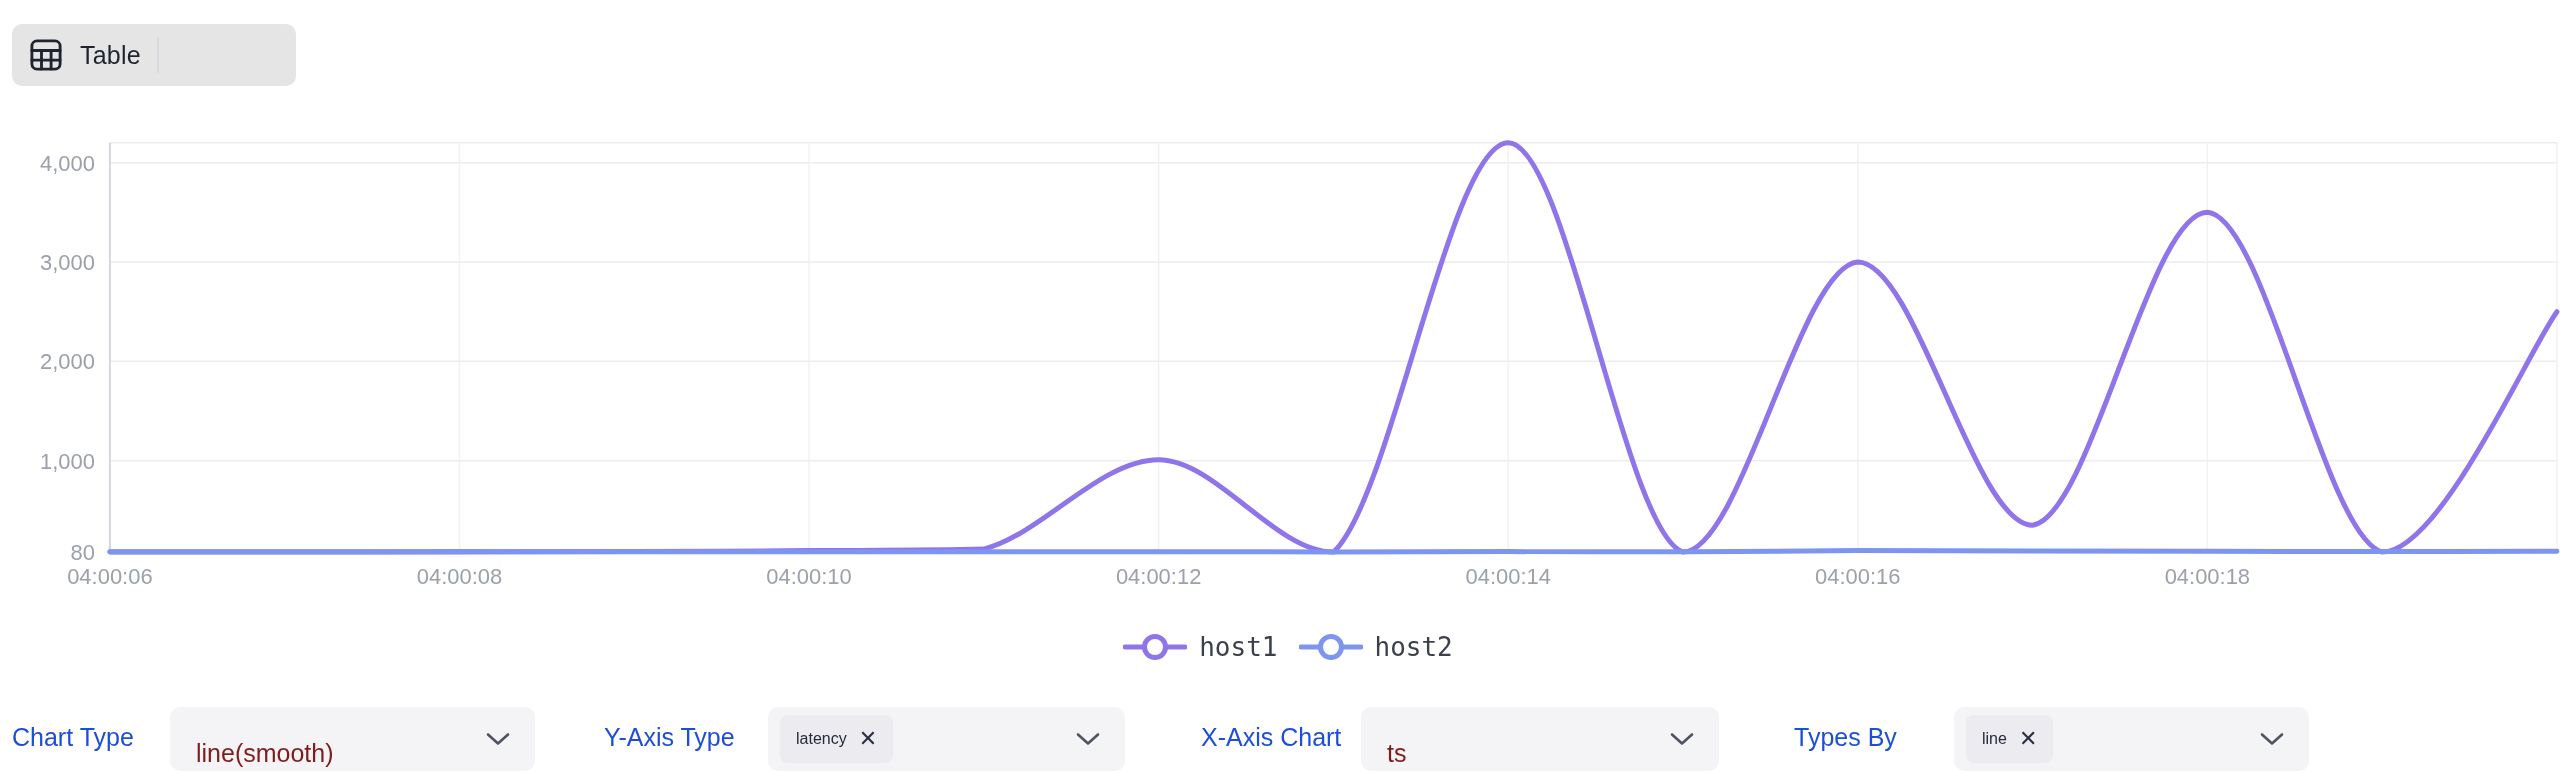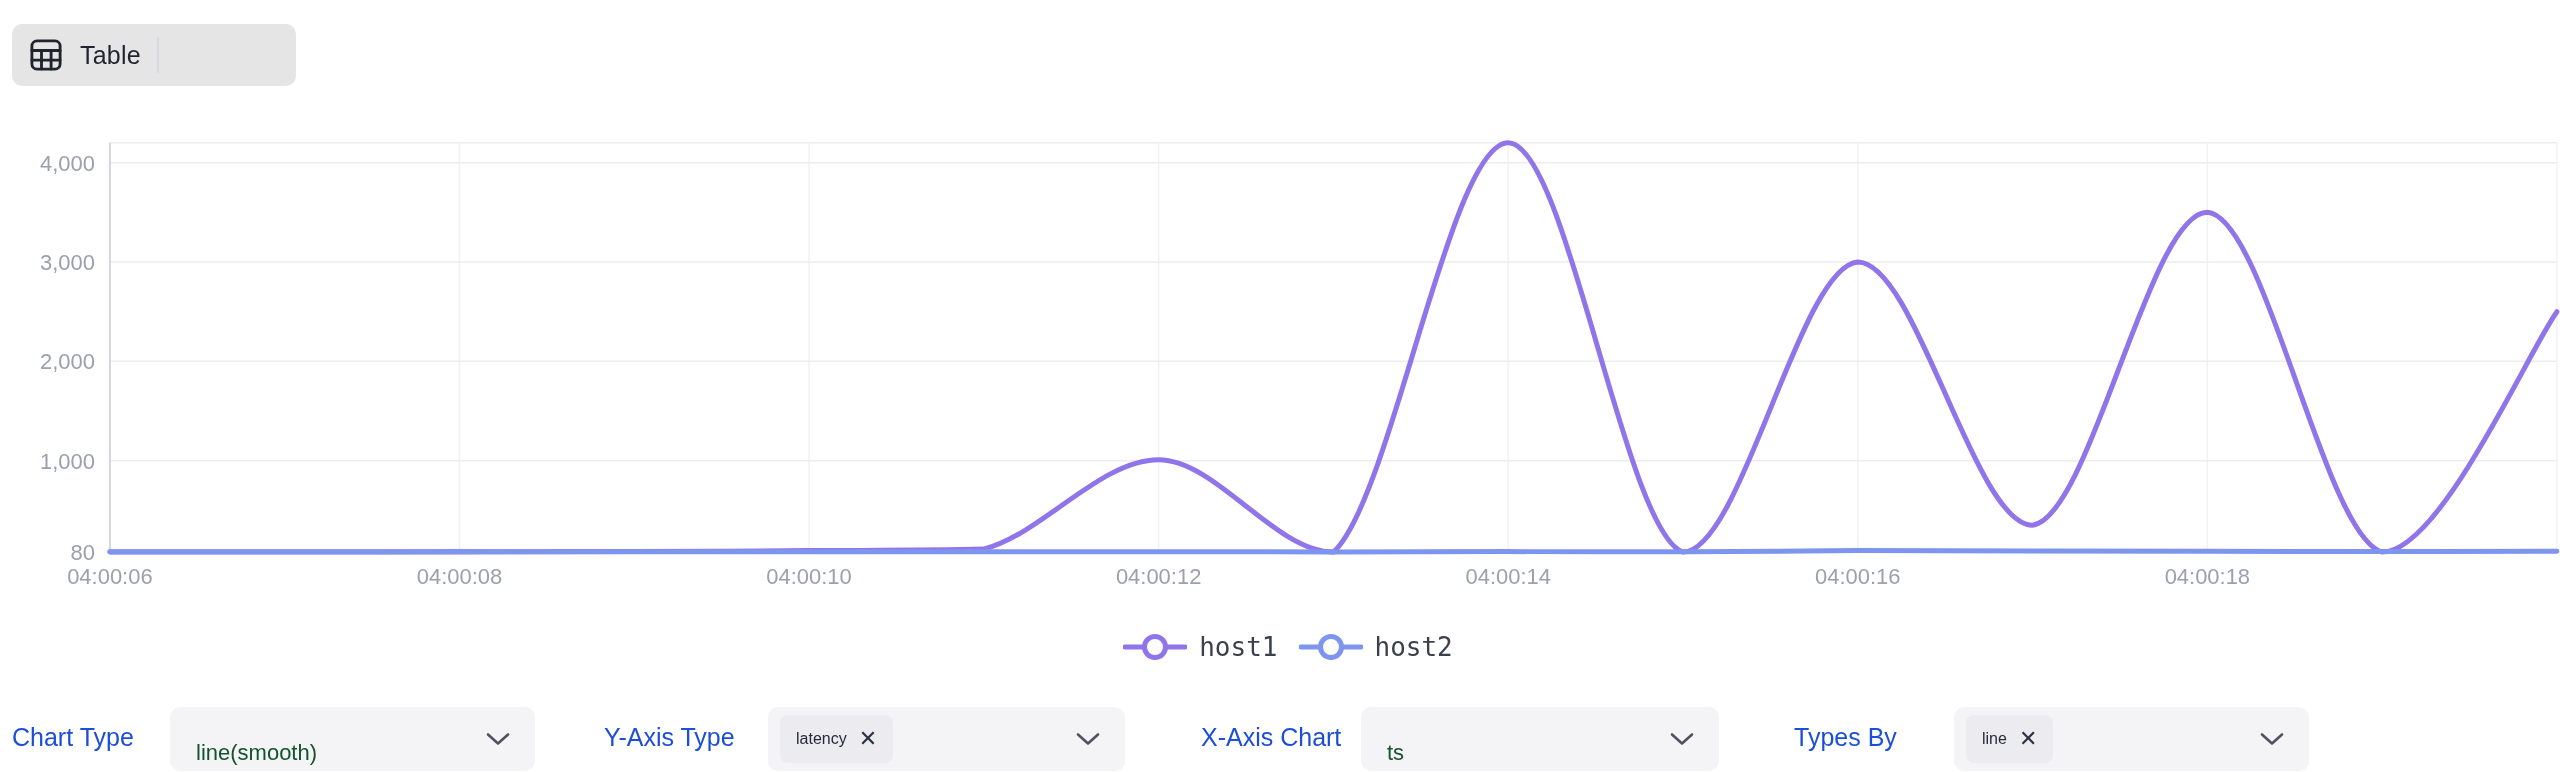--- a/index.html
+++ b/index.html
@@ -38,21 +38,21 @@
   .ctl-label{
     position:absolute;top:0;height:64px;line-height:64px;
     font-size:25px;color:#1d4ed8;white-space:nowrap;
   }
   .select{
     position:absolute;top:2px;height:64px;background:#f4f4f6;border-radius:10px;
     display:flex;align-items:center;justify-content:space-between;
     padding:0 24px 0 26px;box-sizing:border-box;cursor:pointer;
   }
   .select.has-tag{padding-left:12px;}
-  .sel-text{font-size:22px;color:#14532d;margin-top:28px;}
+  .sel-text{font-size:25px;color:#7f1d1d;margin-top:28px;}
   .tag{
     display:flex;align-items:center;gap:12px;height:48px;padding:0 16px;
     background:#ebebf0;border-radius:8px;
   }
   .tag-text{font-size:16px;color:#262b3a;}
   .tag-x{font-size:22px;color:#2b3040;line-height:1;cursor:pointer;}
   .chev{display:flex;align-items:center;}
 </style>
 </head>
 <body>

